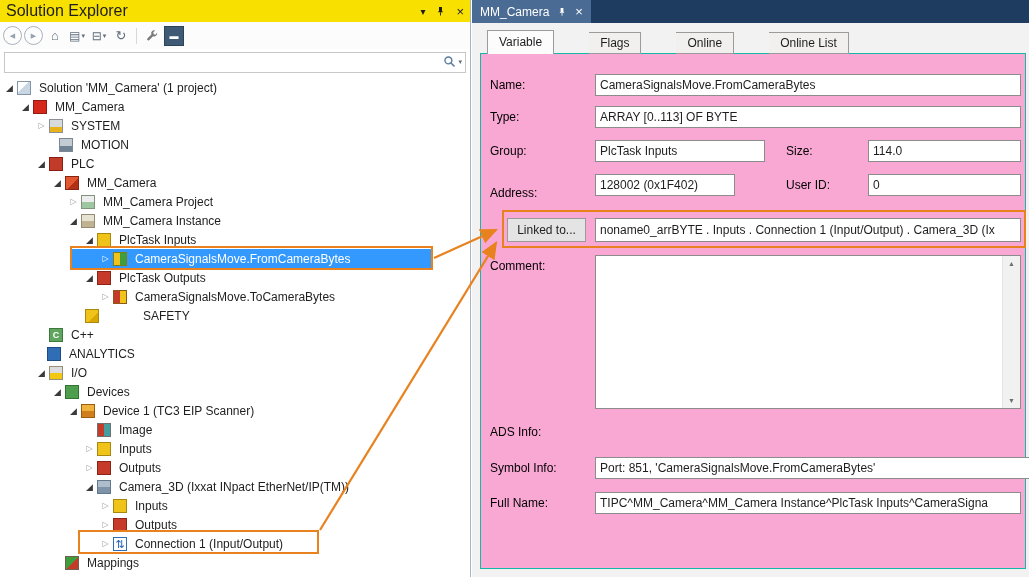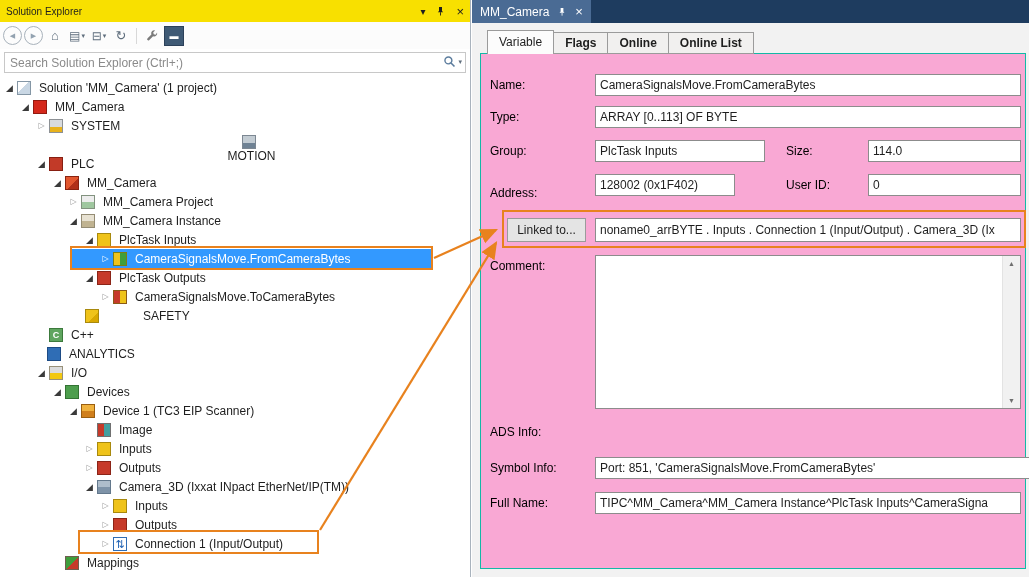--- a/index.html
+++ b/index.html
@@ -1,21 +1,21 @@
 <!DOCTYPE html>
 <html><head>
 <meta charset="utf-8">
 <style>
   html,body{margin:0;padding:0;overflow:hidden;}
   body{width:1029px;height:577px;position:relative;font-family:"Liberation Sans",sans-serif;background:#fff;font-size:12px;color:#1E1E1E;}
 
   
   #se{position:absolute;left:0;top:0;width:471px;height:577px;background:#FFFFFF;border-right:1px solid #A9B3BD;box-sizing:border-box;}
   .se-title{height:22px;background:#F8E000;display:flex;align-items:center;padding:0 6px;box-sizing:border-box;}
-  .se-title-text{flex:1;font-size:10px;color:#1E1E1E;}
+  .se-title-text{flex:1;font-size:16px;color:#1E1E1E;}
   .se-title-icons{display:flex;align-items:center;gap:10px;}
   .ticn{color:#1E1E1E;font-size:10px;cursor:default;display:inline-flex;align-items:center;}
   .se-toolbar{height:27px;display:flex;align-items:center;padding:0 3px;background:#FCFCFC;gap:2px;}
   .tbb{min-width:20px;height:20px;display:inline-flex;align-items:center;justify-content:center;color:#5F6E7D;font-size:12px;}
   .tbb.circle{width:17px;height:17px;min-width:17px;border:1px solid #A8B2BB;border-radius:50%;font-size:7px;color:#93A2B0;}
   .tbb .dd{font-size:7px;color:#5F6E7D;margin-left:1px;}
   .tbsep{width:1px;height:16px;background:#D8D8D8;margin:0 3px;}
   .tbb.pressed{background:#3F5A75;color:#FFF;border:1px solid #2C415A;box-sizing:border-box;}
   .se-search{position:relative;margin:3px 4px 4px 4px;height:21px;border:1px solid #C8C8C8;background:#FFF;box-sizing:border-box;}
   .se-search input{position:absolute;left:0;top:0;right:30px;bottom:0;border:none;outline:none;padding:0 5px;font-size:12px;font-family:"Liberation Sans",sans-serif;color:#444;background:transparent;}
@@ -56,23 +56,23 @@
   .i-camera{background:linear-gradient(180deg,#AEBDCB 50%,#7E93A8 50%);border:1px solid #63788C;}
   .i-connection{background:#FFFFFF;border:1px solid #2F6DB5;}
   .i-connection::after{content:"⇅";font-size:11px;color:#1F62B4;}
   .i-mappings{background:linear-gradient(135deg,#3F9E3C 50%,#C63A2A 50%);border:1px solid #6F5F4F;}
 
   
   #doc{position:absolute;left:472px;top:0;right:0;height:577px;background:#F2F2F2;}
   .strip{height:23px;background:#1E3C5F;display:flex;align-items:stretch;}
   .dtab{background:#4A6B94;color:#FFF;display:flex;align-items:center;padding:0 8px;font-size:12px;gap:8px;}
   .dtab .ic{display:inline-flex;align-items:center;font-size:11px;color:#FFF;}
-  #subtabs{position:absolute;top:30px;left:15px;display:flex;align-items:flex-end;z-index:5;height:24px;}
+  #subtabs{position:absolute;top:30px;left:15px;display:flex;align-items:flex-end;z-index:5;height:24px;gap:35px;}
   .stab{box-sizing:border-box;height:22px;line-height:20px;padding:0 11px;background:#F1F0EF;border:1px solid #9B9B9B;font-size:12px;color:#1E1E1E;}
-  .stab + .stab{border-left:none;font-weight:bold;}
+  .stab + .stab{border-left:none;}
   .stab.active{height:24px;line-height:23px;background:#FCFCFC;border-bottom:none;border-left:1px solid #9B9B9B;}
   .tabpage{position:absolute;left:8px;top:53px;right:3px;bottom:8px;background:#f9a8d4;border:1px solid #14b8a6;}
   .flabel{position:absolute;font-size:12px;color:#000;white-space:nowrap;}
   .tinput{position:absolute;height:22px;box-sizing:border-box;border:1px solid #8C8C8C;background:#FFF;font-size:12px;line-height:20px;padding:0 4px;white-space:nowrap;overflow:hidden;}
   .btn{position:absolute;box-sizing:border-box;background:#E4E4E4;border:1px solid #9B9B9B;font-size:12px;display:flex;align-items:center;justify-content:center;}
   .commentbox{position:absolute;box-sizing:border-box;border:1px solid #8C8C8C;background:#FFF;}
   .cscroll{position:absolute;right:0;top:0;bottom:0;width:17px;background:#F1F1F1;border-left:1px solid #E3E3E3;display:flex;flex-direction:column;justify-content:space-between;align-items:center;}
   .sarr{font-size:7px;color:#6F6F6F;padding:4px 0;}
 
   
@@ -106,21 +106,20 @@
     <span class="tbb" style="font-size:13px;">↻</span>
     <span class="tbsep"></span>
     <span class="tbb">
         <svg width="13" height="13" viewBox="0 0 16 16">
           <path fill="#7A7A7A" d="M13.6 4.2a3.7 3.7 0 0 1-4.9 4.6l-4.6 4.6a1.5 1.5 0 1 1-2.1-2.1l4.6-4.6a3.7 3.7 0 0 1 4.6-4.9L8.9 4.1l.6 2.4 2.4.6z"></path>
         </svg>
       </span>
     <span class="tbb pressed" style="font-size:9px;">▬</span>
   </div>
   <div class="se-search">
-    <input placeholder="Search Solution Explorer (Ctrl+;)" style="">
     <span class="se-search-icons">
       <svg width="13" height="13" viewBox="0 0 12 12">
           <circle cx="5" cy="5" r="3.2" fill="none" stroke="#5B7C9D" stroke-width="1.3"></circle>
           <line x1="7.4" y1="7.4" x2="10.6" y2="10.6" stroke="#5B7C9D" stroke-width="1.5"></line>
         </svg>
       <span class="dd">▾</span>
     </span>
   </div>
   <div id="tree">
       <div class="trow" style="padding-left: 2px;">
@@ -131,21 +130,21 @@
       <div class="trow" style="padding-left: 18px;">
         <span class="exp open">◢</span>
         <span class="ti i-tcproject"></span>
         <span class="tlabel">MM_Camera</span>
       </div>
       <div class="trow" style="padding-left: 34px;">
         <span class="exp">▷</span>
         <span class="ti i-system"></span>
         <span class="tlabel">SYSTEM</span>
       </div>
-      <div class="trow" style="padding-left: 34px; flex-direction: column;">
+      <div class="trow" style="padding-left: 44px;">
         <span class="exp"></span>
         <span class="ti i-motion"></span>
         <span class="tlabel">MOTION</span>
       </div>
       <div class="trow" style="padding-left: 34px;">
         <span class="exp open">◢</span>
         <span class="ti i-plc"></span>
         <span class="tlabel">PLC</span>
       </div>
       <div class="trow" style="padding-left: 50px;">

